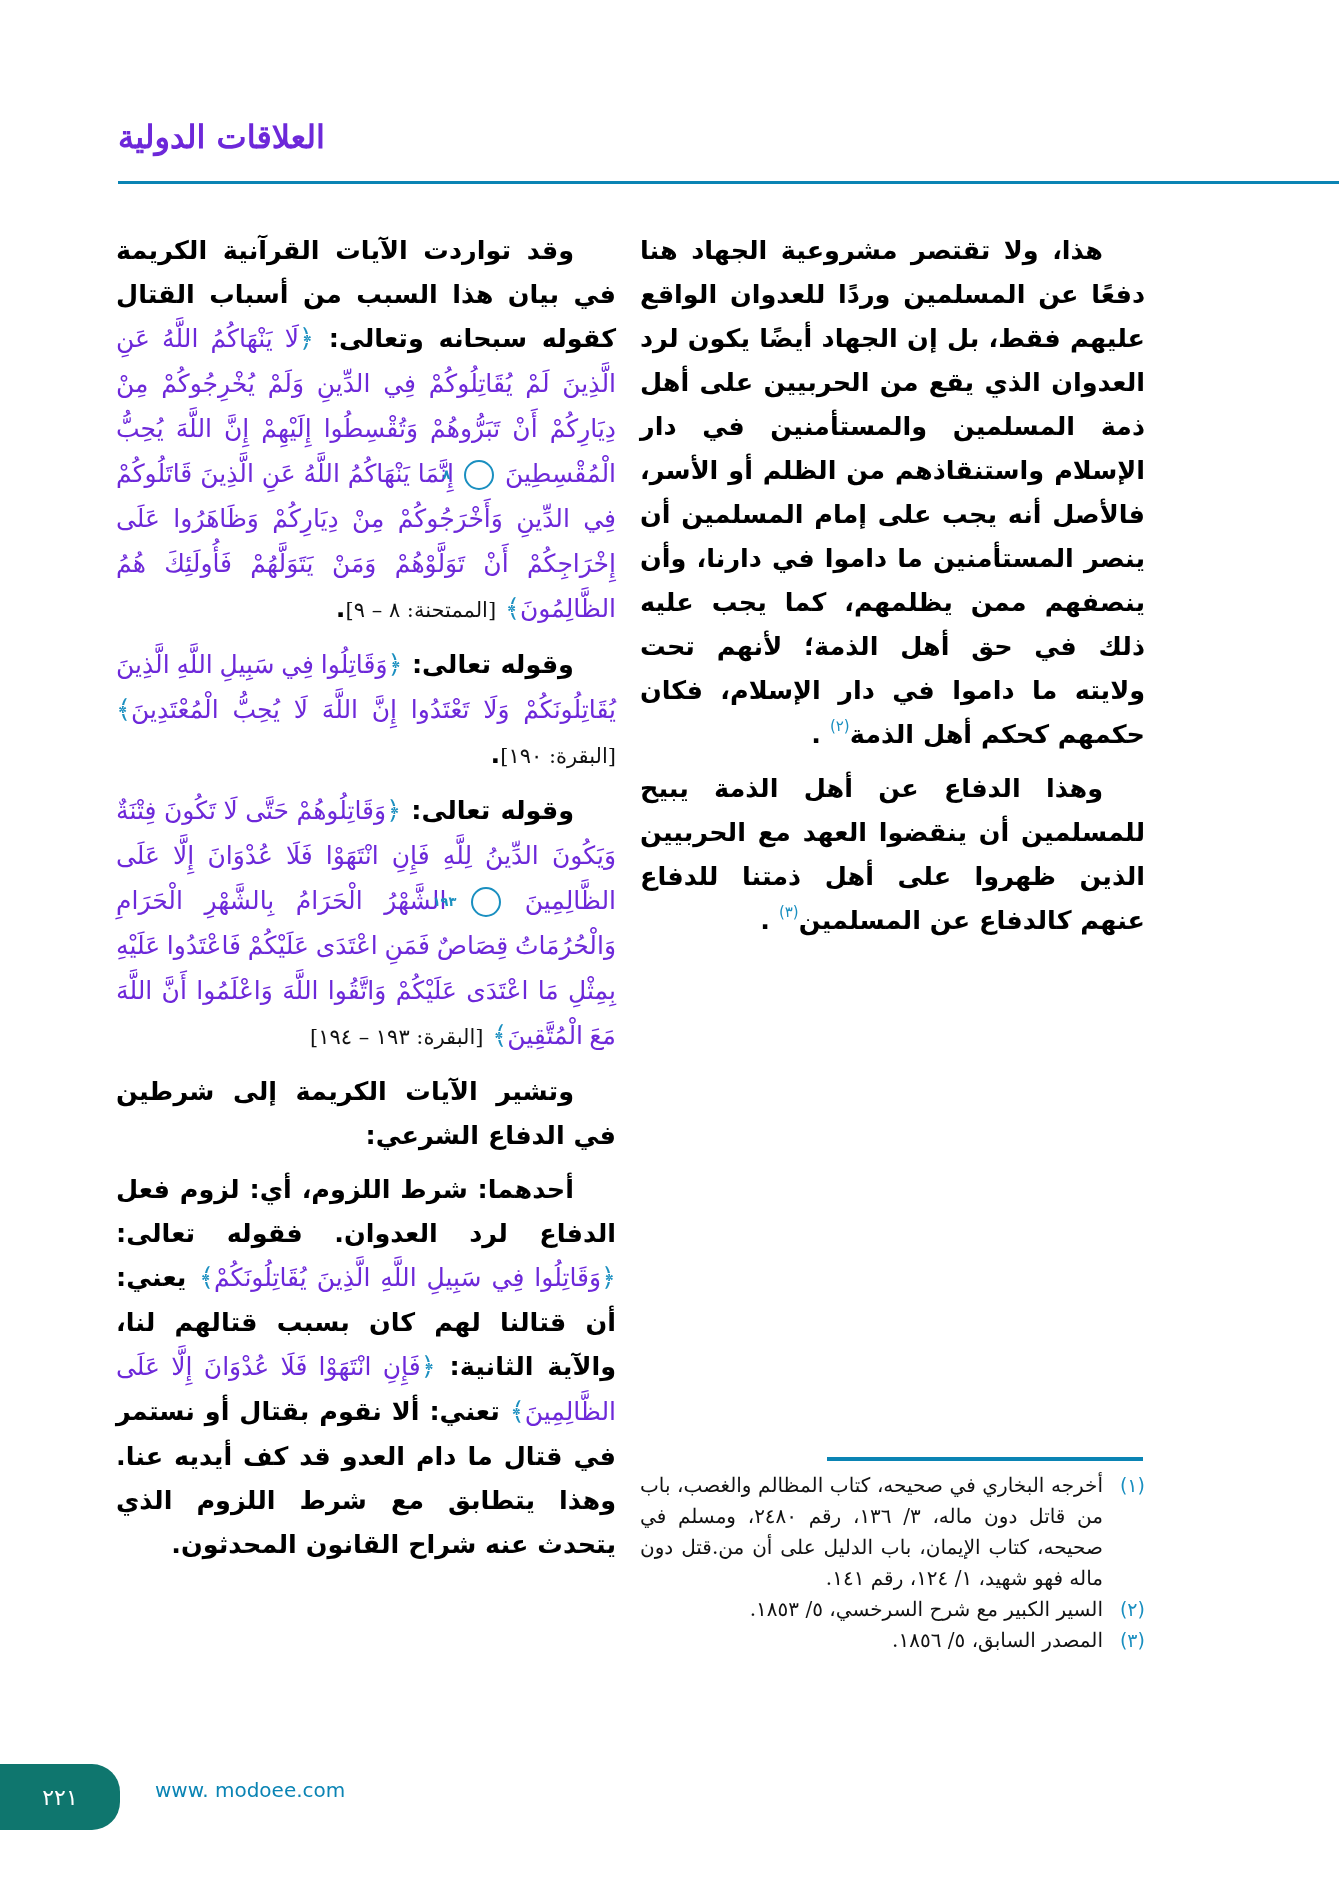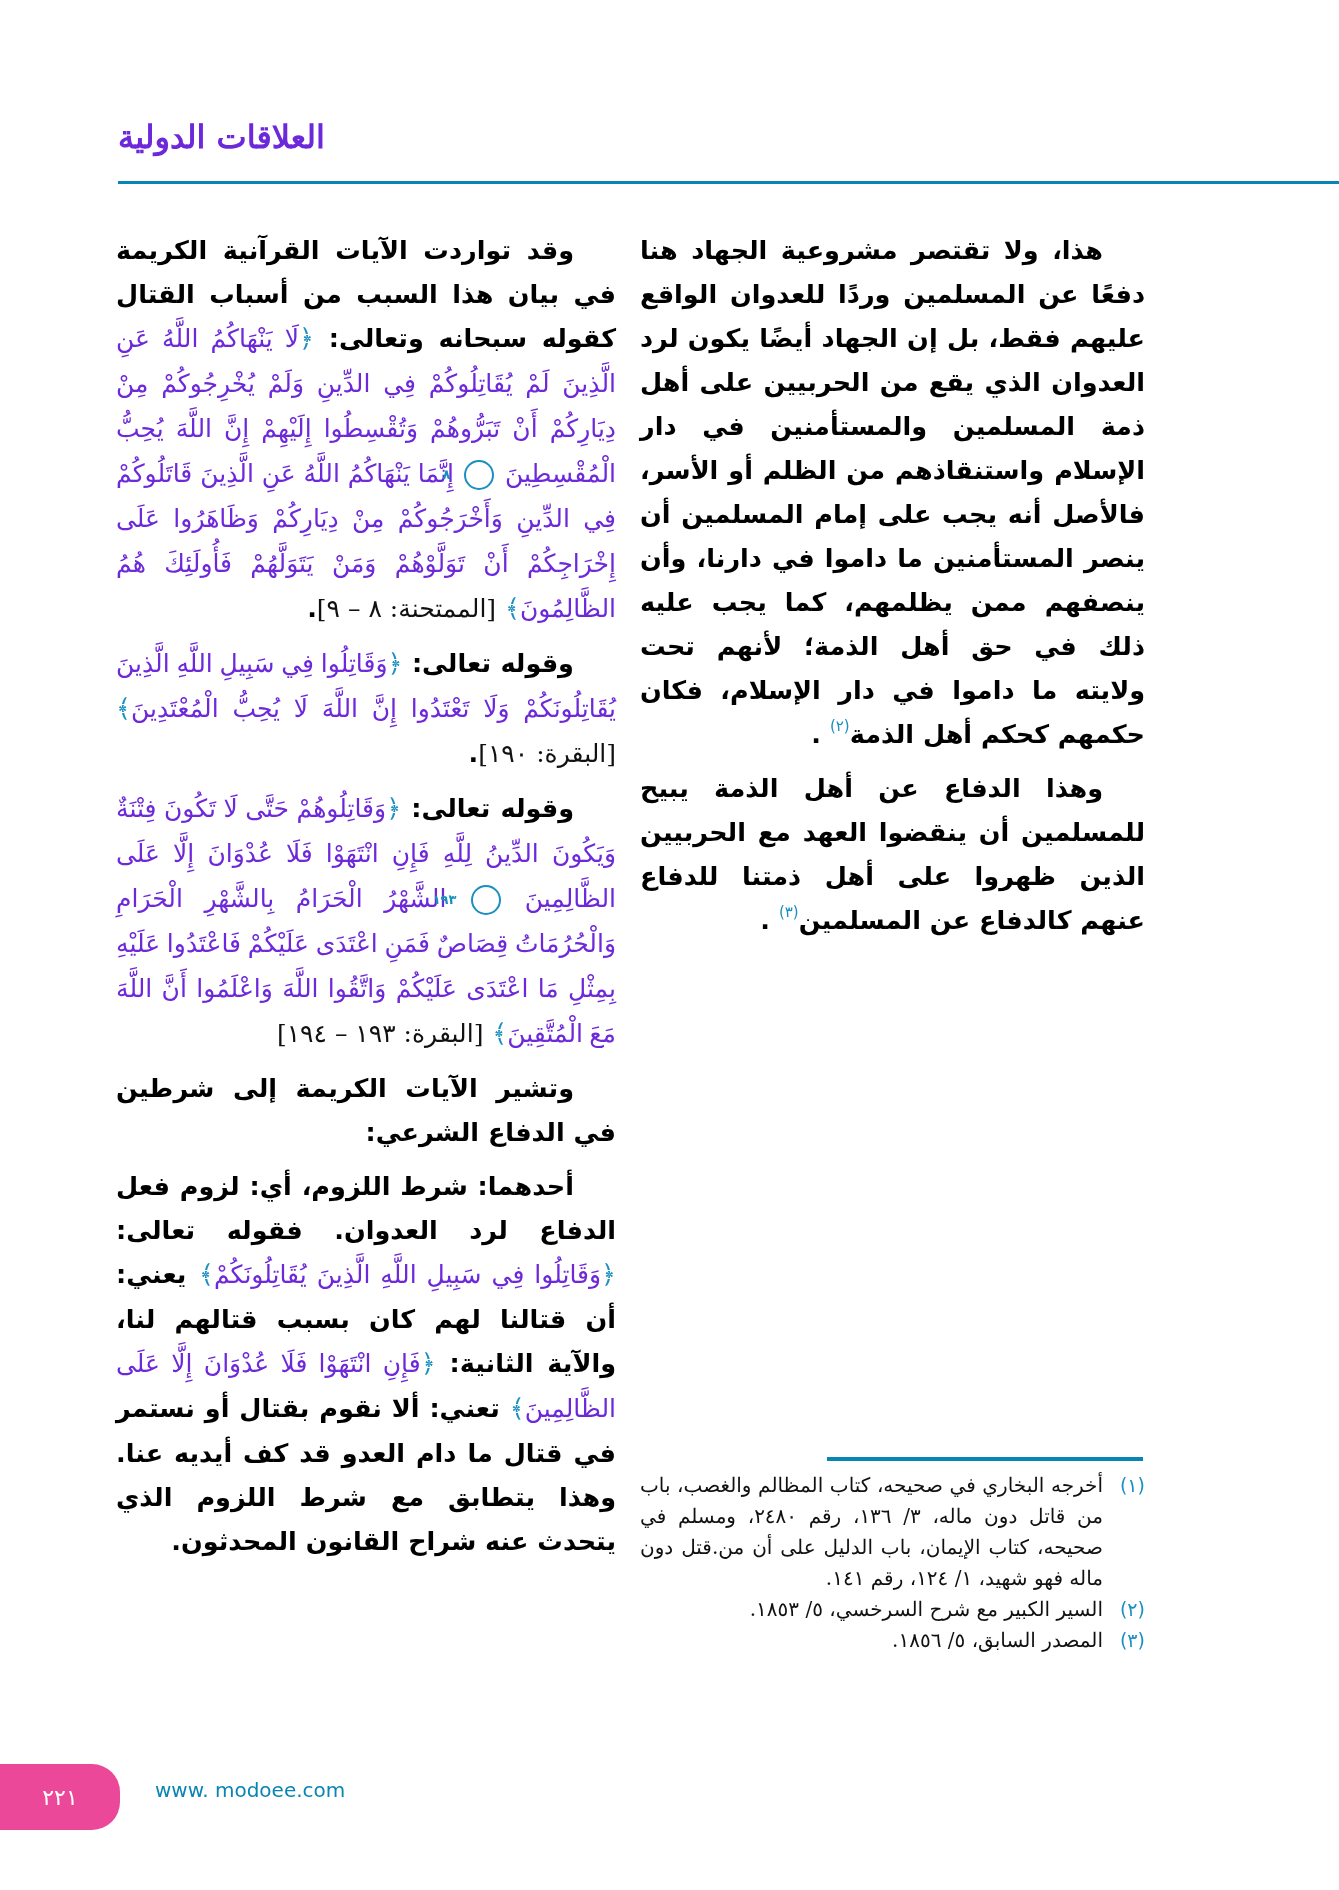--- a/index.html
+++ b/index.html
@@ -24,21 +24,21 @@
     .col-right { left: 640px; width: 505px; }
     .col-left { left: 116px; width: 500px; }
     .col p { margin: 0 0 10px 0; }
     .indent { text-indent: 42px; }
     .quran {
       color: #6d28d9; font-family: Liberation Serif, serif; font-weight: normal;
       font-size: 25px;
     }
     .bracket { color: #1a8fc0; font-weight: normal; }
     .ref {
-      font-family: "DejaVu Serif", serif; font-weight: normal; font-size: 25px; color: #111;
+      font-family: "DejaVu Serif", serif; font-weight: normal; font-size: 21px; color: #111;
     }
     .verse-num {
       display: inline-block; width: 26px; height: 26px; line-height: 26px;
       border: 2px solid #1a8fc0; border-radius: 50%; text-align: center;
       font-size: 13px; color: #1a8fc0; vertical-align: middle;
       font-family: "DejaVu Sans", sans-serif; font-weight: bold;
     }
     sup.fn-ref {
       color: #1a8fc0; font-weight: normal; font-size: 15px;
       font-family: "DejaVu Sans", sans-serif; vertical-align: 12px; line-height: 0;
@@ -50,21 +50,21 @@
     .footnotes {
       position: absolute; left: 640px; width: 505px; top: 1470px;
       direction: rtl; font-family: "DejaVu Serif", serif; font-size: 20px;
       line-height: 31px; color: #111;
     }
     .fn { display: flex; flex-direction: row; margin: 0; }
     .fn-num { color: #1a8fc0; width: 42px; flex: 0 0 42px; font-family: "DejaVu Sans", sans-serif; font-size: 19px; }
     .fn-text { flex: 1; text-align: justify; }
     .page-tab {
       position: absolute; left: 0; top: 1764px; width: 120px; height: 66px;
-      background: #ec4899; border-radius: 0 28px 28px 0;
+      background: #0f766e; border-radius: 0 28px 28px 0;
       color: #ffffff; font-family: "DejaVu Sans", sans-serif; font-size: 22px;
       display: flex; align-items: center; justify-content: center; letter-spacing: 3px;
     }
     .site-url {
       position: absolute; left: 155px; top: 1778px;
       color: #0a84b4; font-family: "DejaVu Sans", sans-serif; font-size: 20px;
     }
   </style>
 </head>
 <body>

